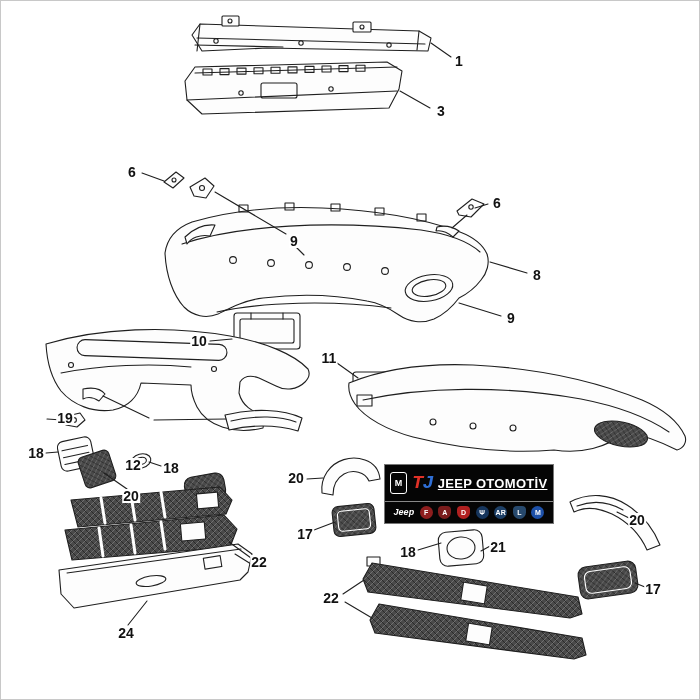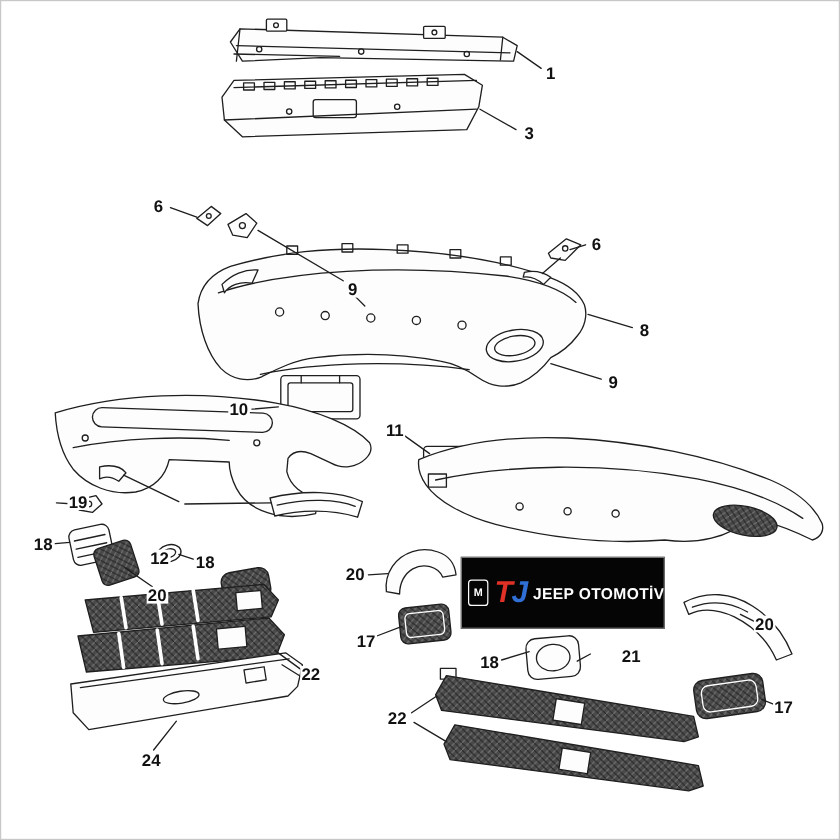--- a/index.html
+++ b/index.html
@@ -17,24 +17,24 @@
   .banner{
     position:absolute;left:383px;top:463px;width:170px;height:60px;
     background:#050505;border:1px solid #777;box-sizing:border-box;
     display:flex;flex-direction:column;z-index:5;
   }
   .banner-top{flex:1;display:flex;align-items:center;gap:5px;padding:0 5px;overflow:hidden;}
   .mopar-badge{
     flex:0 0 auto;width:15px;height:20px;border:1.5px solid #fff;border-radius:3px;
     color:#fff;font-size:9px;font-weight:700;display:flex;align-items:center;justify-content:center;
   }
-  .tj{font-style:italic;font-weight:900;font-size:25px;letter-spacing:-1px;line-height:1;}
+  .tj{font-style:italic;font-weight:900;font-size:19px;letter-spacing:-1px;line-height:1;font-family:Liberation Mono, monospace;}
   .tj .t{color:#e03127;}
   .tj .j{color:#2f6fd6;}
-  .banner-title{color:#fff;font-weight:800;font-size:13px;letter-spacing:.3px;white-space:nowrap;}
+  .banner-title{color:#fff;font-weight:800;font-size:13px;letter-spacing:.3px;white-space:nowrap;text-decoration:underline;}
   .banner-logos{
     height:21px;border-top:1px solid #888;background:#050505;
     display:flex;align-items:center;justify-content:space-evenly;padding:0 3px;
   }
   .logo-chip{
     min-width:13px;height:13px;border-radius:50%;
     display:flex;align-items:center;justify-content:center;
     color:#fff;font-size:7px;font-weight:700;line-height:1;
   }
   .logo-chip.shield{border-radius:4px 4px 50% 50%;}
@@ -274,29 +274,39 @@
       <div class="callout" style="left: 198px; top: 340px;">10</div>
       <div class="callout" style="left: 328px; top: 357px;">11</div>
       <div class="callout" style="left: 36px; top: 417px; margin-left: 28px;">19</div>
       <div class="callout" style="left: 132px; top: 424px; margin-top: 40px;">12</div>
       <div class="callout" style="left: 35px; top: 452px;">18</div>
       <div class="callout" style="left: 170px; top: 467px;">18</div>
       <div class="callout" style="left: 295px; top: 477px;">20</div>
       <div class="callout" style="left: 130px; top: 495px;">20</div>
       <div class="callout" style="left: 304px; top: 533px;">17</div>
       <div class="callout" style="left: 258px; top: 561px;">22</div>
-      <div class="callout" style="left: 497px; top: 546px; margin-left: 28px;">21</div>
+      <div class="callout" style="left: 497px; top: 546px;">21</div>
       <div class="callout" style="left: 407px; top: 551px;">18</div>
       <div class="callout" style="left: 636px; top: 519px;">20</div>
       <div class="callout" style="left: 652px; top: 588px;">17</div>
       <div class="callout" style="left: 330px; top: 597px;">22</div>
       <div class="callout" style="left: 125px; top: 632px;">24</div>
     </div>
 
   <div class="banner">
     <div class="banner-top">
       <span class="mopar-badge">M</span>
       <span class="tj"><span class="t">T</span><span class="j">J</span></span>
       <span class="banner-title">JEEP OTOMOTİV</span>
     </div>
+    <div class="banner-logos" id="banner-logos">
+        <span class="logo-chip text" style="color: rgb(255, 255, 255);">Jeep</span>
+        <span class="logo-chip round" style="background: rgb(142, 30, 30);">F</span>
+        <span class="logo-chip shield" style="background: rgb(122, 28, 28);">A</span>
+        <span class="logo-chip shield" style="background: rgb(176, 32, 32);">D</span>
+        <span class="logo-chip round" style="background: rgb(22, 53, 92);">Ψ</span>
+        <span class="logo-chip round" style="background: rgb(29, 63, 102);">AR</span>
+        <span class="logo-chip shield" style="background: rgb(39, 73, 109);">L</span>
+        <span class="logo-chip round" style="background: rgb(29, 80, 168);">M</span>
+      </div>
   </div>
 
 </div>
 
 </body></html>

